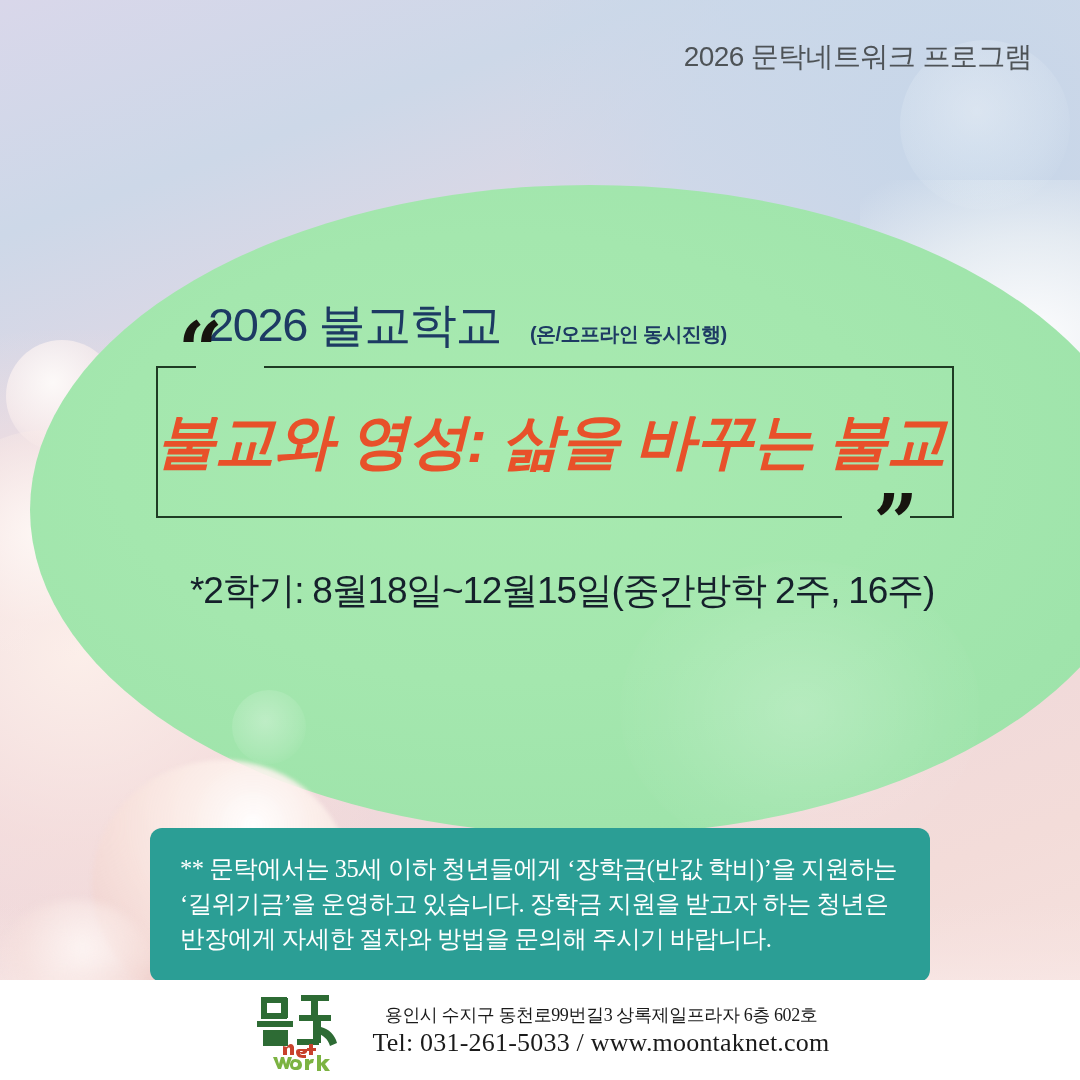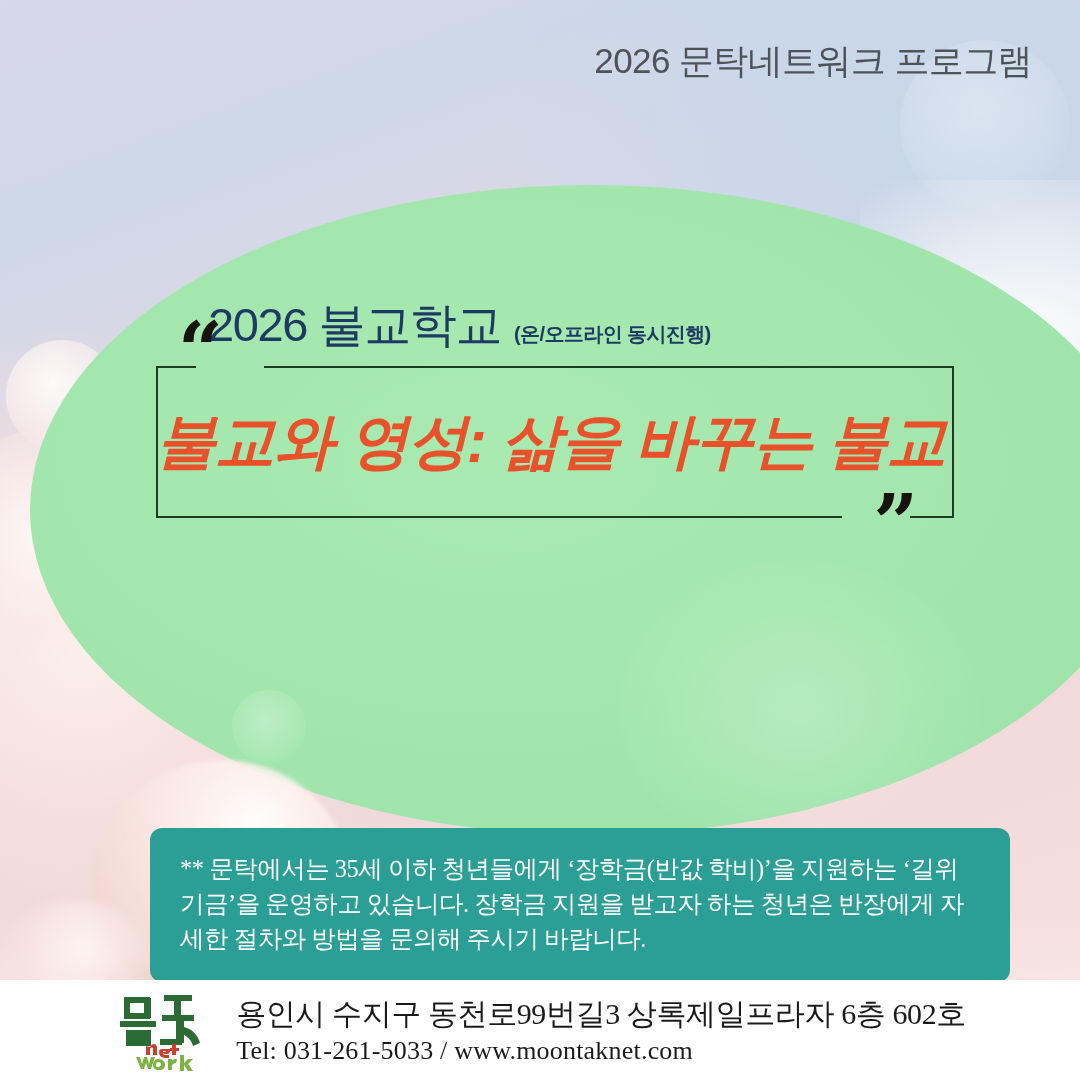--- a/index.html
+++ b/index.html
@@ -142,21 +142,21 @@
     width: 74px; height: 74px;
     border-radius: 50%;
     background: radial-gradient(circle at 45% 42%,
       rgba(255,255,255,0.30) 0%, rgba(255,255,255,0.10) 58%, rgba(255,255,255,0) 80%);
   }
 
   
   .header-title {
     position: absolute;
     right: 48px; top: 38px;
-    font-size: 35px;
+    font-size: 28px;
     font-weight: 500;
     letter-spacing: -0.6px;
     color: #4e5357;
     white-space: nowrap;
   }
 
   
   .prog-title-row {
     position: absolute;
     left: 208px; top: 294px;
@@ -164,21 +164,21 @@
     align-items: baseline;
     white-space: nowrap;
   }
   .prog-title {
     font-size: 47px;
     font-weight: 400;
     letter-spacing: -1.4px;
     color: #1d3a63;
   }
   .prog-subtitle {
-    margin-left: 13px;
+    margin-left: 29px;
     font-size: 20px;
     font-weight: 700;
     letter-spacing: -0.6px;
     color: #1d3a63;
   }
 
   
   .quote-frame {
     position: absolute;
     left: 156px; top: 366px;
@@ -238,21 +238,21 @@
     letter-spacing: -1.2px;
     color: #15202b;
     line-height: 1.38;
     white-space: nowrap;
   }
 
   
   .note-box {
     position: absolute;
     left: 150px; top: 828px;
-    width: 860px;
+    width: 780px;
     box-sizing: border-box;
     padding: 24px 30px 26px 30px;
     background: #2b9e95;
     border-radius: 12px;
   }
   .note-text {
     font-family: "Liberation Serif", serif;
     font-size: 24.5px;
     line-height: 1.42;
     letter-spacing: -0.5px;
@@ -277,21 +277,21 @@
     flex: none;
   }
   .logo svg { display: block; }
   .footer-lines {
     display: flex;
     flex-direction: column;
     justify-content: center;
   }
   .footer-address {
     font-family: "Liberation Serif", serif;
-    font-size: 30px;
+    font-size: 18px;
     letter-spacing: -0.4px;
     color: #1a1a1a;
     white-space: nowrap;
     text-align: center;
   }
   .footer-contact {
     font-family: "Liberation Serif", serif;
     font-size: 26px;
     letter-spacing: 0.2px;
     color: #1a1a1a;
@@ -336,20 +336,21 @@
     <div class="qf-line qf-bot-a"></div>
     <div class="qf-line qf-bot-b"></div>
 
     <span class="quote-open">“</span>
     <span class="quote-close">”</span>
 
     <div class="main-headline">불교와 영성: 삶을 바꾸는 불교</div>
   </div>
 
   <div class="semesters">
+    <div class="semester-line">*2학기: 8월18일~12월15일(중간방학 2주, 16주)</div>
   </div>
 
   <div class="note-box">
     <div class="note-text">** 문탁에서는 35세 이하 청년들에게 ‘장학금(반값 학비)’을 지원하는 ‘길위기금’을 운영하고 있습니다. 장학금 지원을 받고자 하는 청년은 반장에게 자세한 절차와 방법을 문의해 주시기 바랍니다.</div>
   </div>
 
   <div class="footer">
     <div class="logo">
       <svg width="96" height="86" viewBox="0 0 96 86" aria-hidden="true">
 

